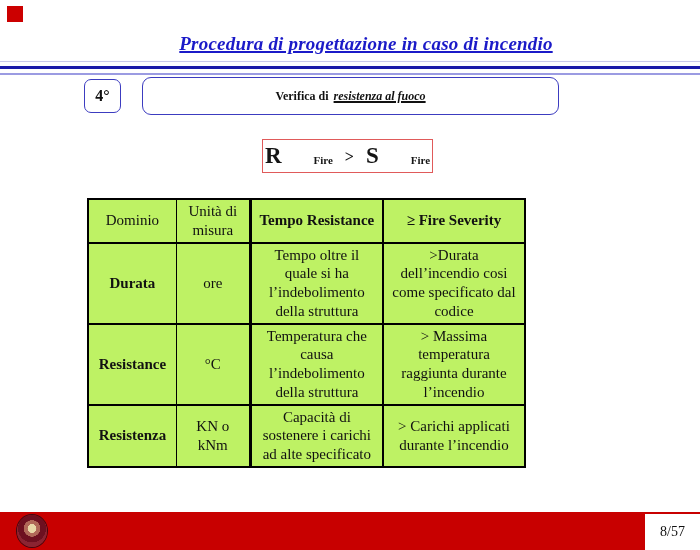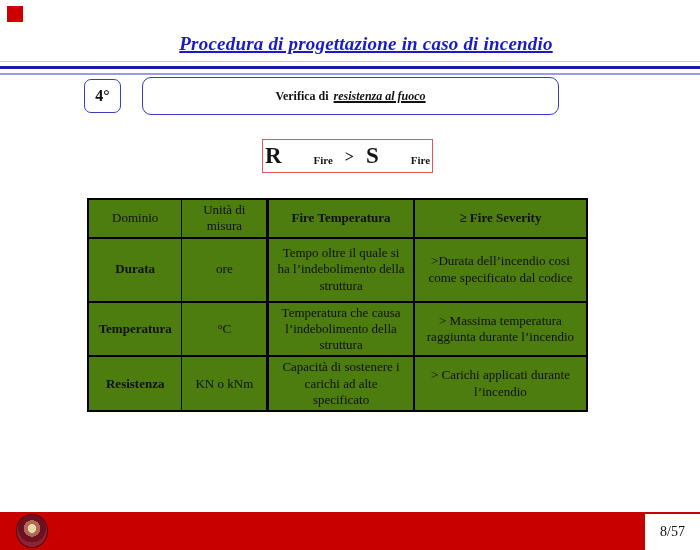--- a/index.html
+++ b/index.html
@@ -39,23 +39,23 @@
     position:absolute; left:262px; top:139px; width:171px; height:34px;
     border:1.5px solid #e05a5a; background:#ffffff;
     display:flex; align-items:center; justify-content:center;
     color:#151515; font-weight:bold;
   }
   .formula-box .base { font-size:23px; }
   .formula-box .sub  { font-size:11px; position:relative; top:4px;padding-left:32px; }
   .formula-box .op   { font-size:16px; margin:0 12px; position:relative; top:1px; }
 
   table.spec {
-    position:absolute; left:87px; top:198px; width:501px;
-    border-collapse:collapse; background:#4d7c0f;
-    font-size:13px; color:#111;
+    position:absolute; left:87px; top:198px; width:439px;
+    border-collapse:collapse; background:#bef264;
+    font-size:15px; color:#111;
   }
   table.spec th, table.spec td {
     border:1px solid #000; text-align:center; vertical-align:middle;
     padding:2px 6px; line-height:1.25;
   }
   table.spec { border:2px solid #000; }
   table.spec tr > *:nth-child(1) { width:95px; }
   table.spec tr > *:nth-child(2) { width:91px; }
   table.spec tr > *:nth-child(3) { width:153px; border-left:3px solid #000; }
   table.spec tr > *:nth-child(4) { width:186px; border-left:2px solid #000; }
@@ -118,33 +118,33 @@
       <span class="op">&gt;</span>
       <span class="base">S</span>
       <span class="sub">Fire</span>
   </div>
 
   <table class="spec">
     <thead>
       <tr>
         <th>Dominio</th>
         <th>Unità di misura</th>
-        <th class="bold">Fire Temperatura</th>
+        <th class="bold">Tempo Resistance</th>
         <th class="bold">≥ Fire Severity</th>
       </tr>
     </thead>
     <tbody>
       <tr>
         <td class="rowhead">Durata</td>
         <td>ore</td>
         <td>Tempo oltre il quale si ha l’indebolimento della struttura</td>
         <td>&gt;Durata dell’incendio cosi come specificato dal codice</td>
       </tr>
       <tr>
-        <td class="rowhead">Temperatura</td>
+        <td class="rowhead">Resistance</td>
         <td>°C</td>
         <td>Temperatura che causa l’indebolimento della struttura</td>
         <td>&gt; Massima temperatura raggiunta durante l’incendio</td>
       </tr>
       <tr>
         <td class="rowhead">Resistenza</td>
         <td>KN o kNm</td>
         <td>Capacità di sostenere i carichi ad alte specificato</td>
         <td>&gt; Carichi applicati durante l’incendio</td>
       </tr>

